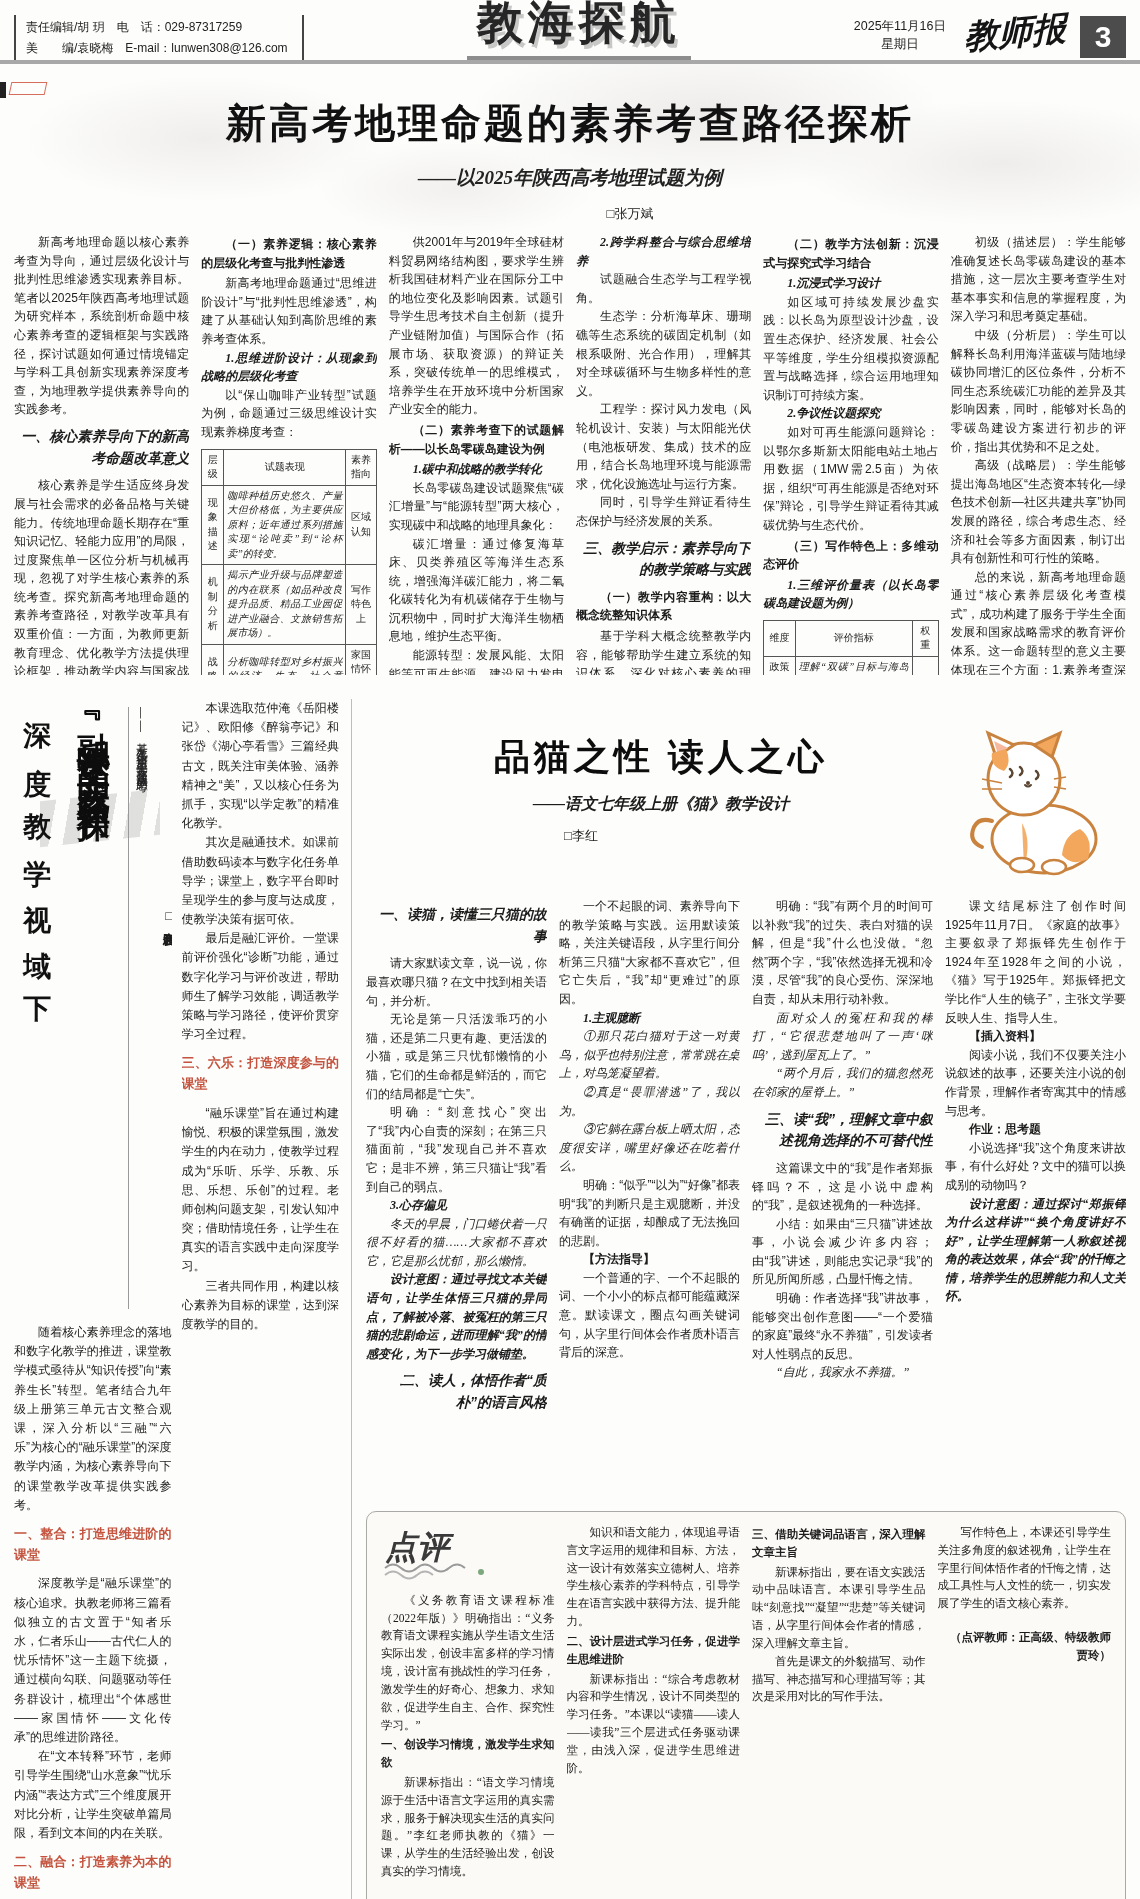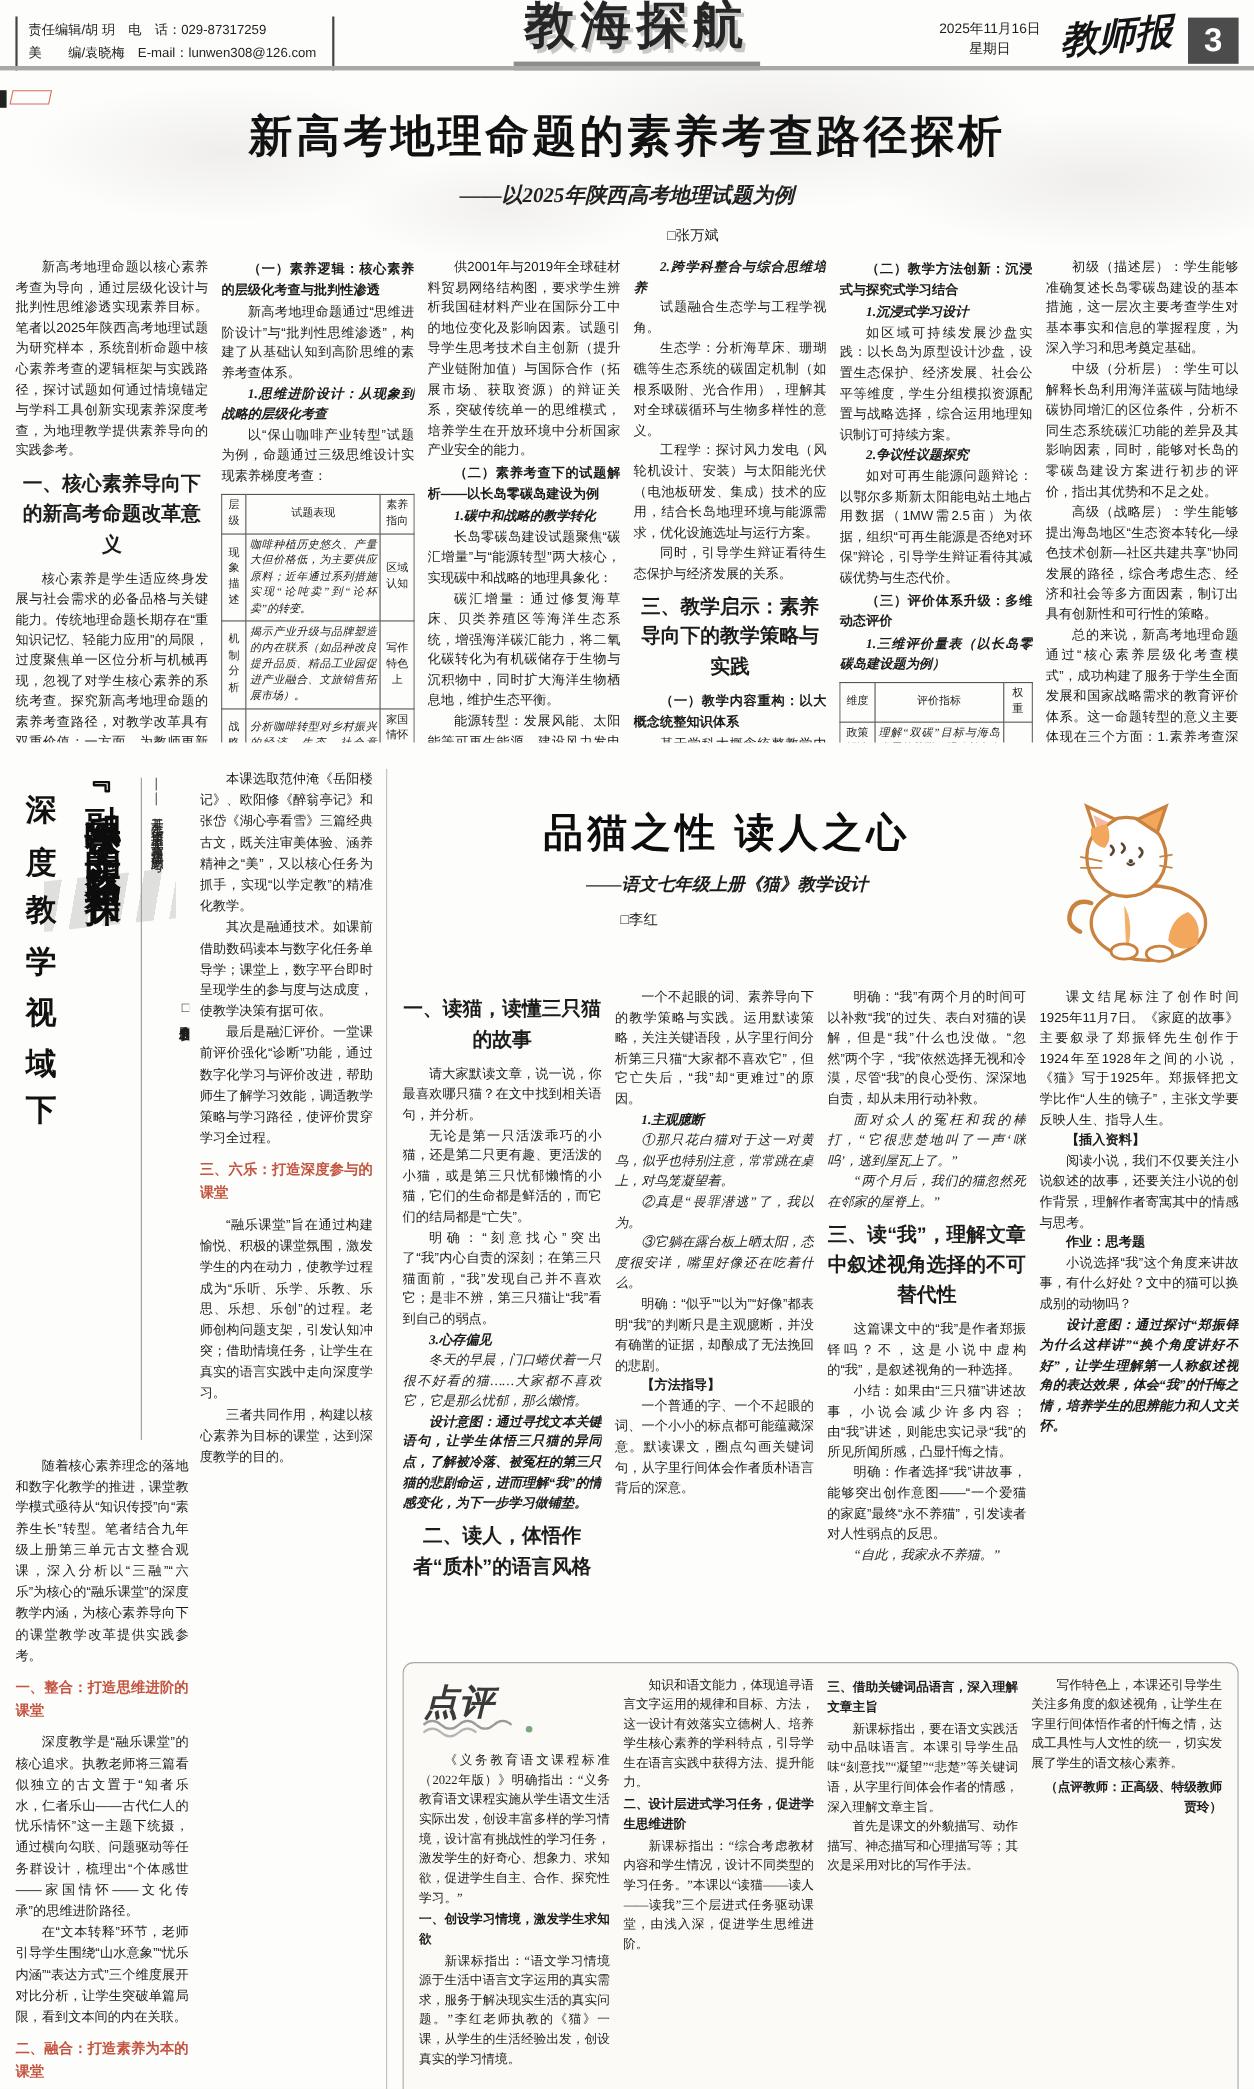--- a/index.html
+++ b/index.html
@@ -37,24 +37,24 @@
   .top-author { text-align:center; font-size:13px; margin:14px 0 4px 120px; color:#222; }
   .top-cols { display:flex; gap:12px; margin-top:10px; height:442px; overflow:hidden; }
   .tcol { flex:1; font-size:12px; line-height:1.55; text-align:justify; overflow:hidden; }
 
   
   .blk-p, .blk-kai, .blk-bold, .blk-h4, .blk-hnum { margin:0; text-indent:2em; }
   .blk-kai { font-family:"Liberation Serif", serif; font-style:italic; }
   .blk-bold { font-family:Liberation Serif, serif; font-style:italic; font-weight:bold; }
   .blk-h4 { font-weight:bold; }
   .blk-hnum { font-weight:bold; font-family:"Liberation Serif", serif; font-style:italic; }
-  .blk-hsec { font-weight:bold; font-size:18px; margin:7px 0; text-align:center; }
+  .blk-hsec { font-weight:bold; font-size:14px; margin:7px 0; text-align:right;font-style:italic; }
   .blk-hsub { font-weight:bold; margin:2px 0; text-indent:2em; }
   .blk-redh { color:#c4543f; font-weight:bold; font-size:13px; margin:9px 0; }
-  .blk-attr { font-weight:bold; text-align:right; margin-top:4px; }
+  .blk-attr { font-weight:bold; text-align:right; margin-top:16px; }
   table.data-table { width:100%; border-collapse:collapse; margin:7px 0; font-size:10px; line-height:1.45; }
   table.data-table th, table.data-table td { border:1px solid #555; padding:3px 3px; vertical-align:middle; }
   table.data-table th { text-align:center; font-weight:normal; }
   table.data-table td { font-family:"Liberation Serif", serif; font-style:italic; }
   table.data-table td:first-child, table.data-table td:last-child { text-align:center; font-style:normal; }
 
   
   .bottom { display:flex; padding:14px 14px 0 14px; gap:0; }
   .left-art { width:338px; padding-right:12px; border-right:1px solid #bdbdbd; position:relative; }
   .chevrons { position:absolute; left:26px; top:96px; width:120px; height:46px; opacity:.8;
@@ -169,21 +169,21 @@
           <div class="blk-hsec">三、教学启示：素养导向下的教学策略与实践</div>
           <div class="blk-hsub">（一）教学内容重构：以大概念统整知识体系</div>
           <p class="blk-p">基于学科大概念统整教学内容，能够帮助学生建立系统的知识体系，深化对核心素养的理解。例如，“人地系统耦合”这一大概念涵盖了人类活动与自然环境之间的相互作用关系，长岛零碳岛建设的案例生动体现了人与自然的良性互动与协调发展。</p>
         </div>
       <div class="tcol">
           <div class="blk-hsub">（二）教学方法创新：沉浸式与探究式学习结合</div>
           <div class="blk-hnum">1.沉浸式学习设计</div>
           <p class="blk-p">如区域可持续发展沙盘实践：以长岛为原型设计沙盘，设置生态保护、经济发展、社会公平等维度，学生分组模拟资源配置与战略选择，综合运用地理知识制订可持续方案。</p>
           <div class="blk-hnum">2.争议性议题探究</div>
           <p class="blk-p">如对可再生能源问题辩论：以鄂尔多斯新太阳能电站土地占用数据（1MW需2.5亩）为依据，组织“可再生能源是否绝对环保”辩论，引导学生辩证看待其减碳优势与生态代价。</p>
-          <div class="blk-hsub">（三）评价体系升级：多维动态评价</div>
+          <div class="blk-hsub">（三）写作特色上：多维动态评价</div>
           <div class="blk-hnum">1.三维评价量表（以长岛零碳岛建设题为例）</div>
           <table class="data-table">
             <thead>
               <tr>
                 <th>维度</th>
                 <th>评价指标</th>
                 <th>权重</th>
               </tr>
             </thead>
             <tbody>

